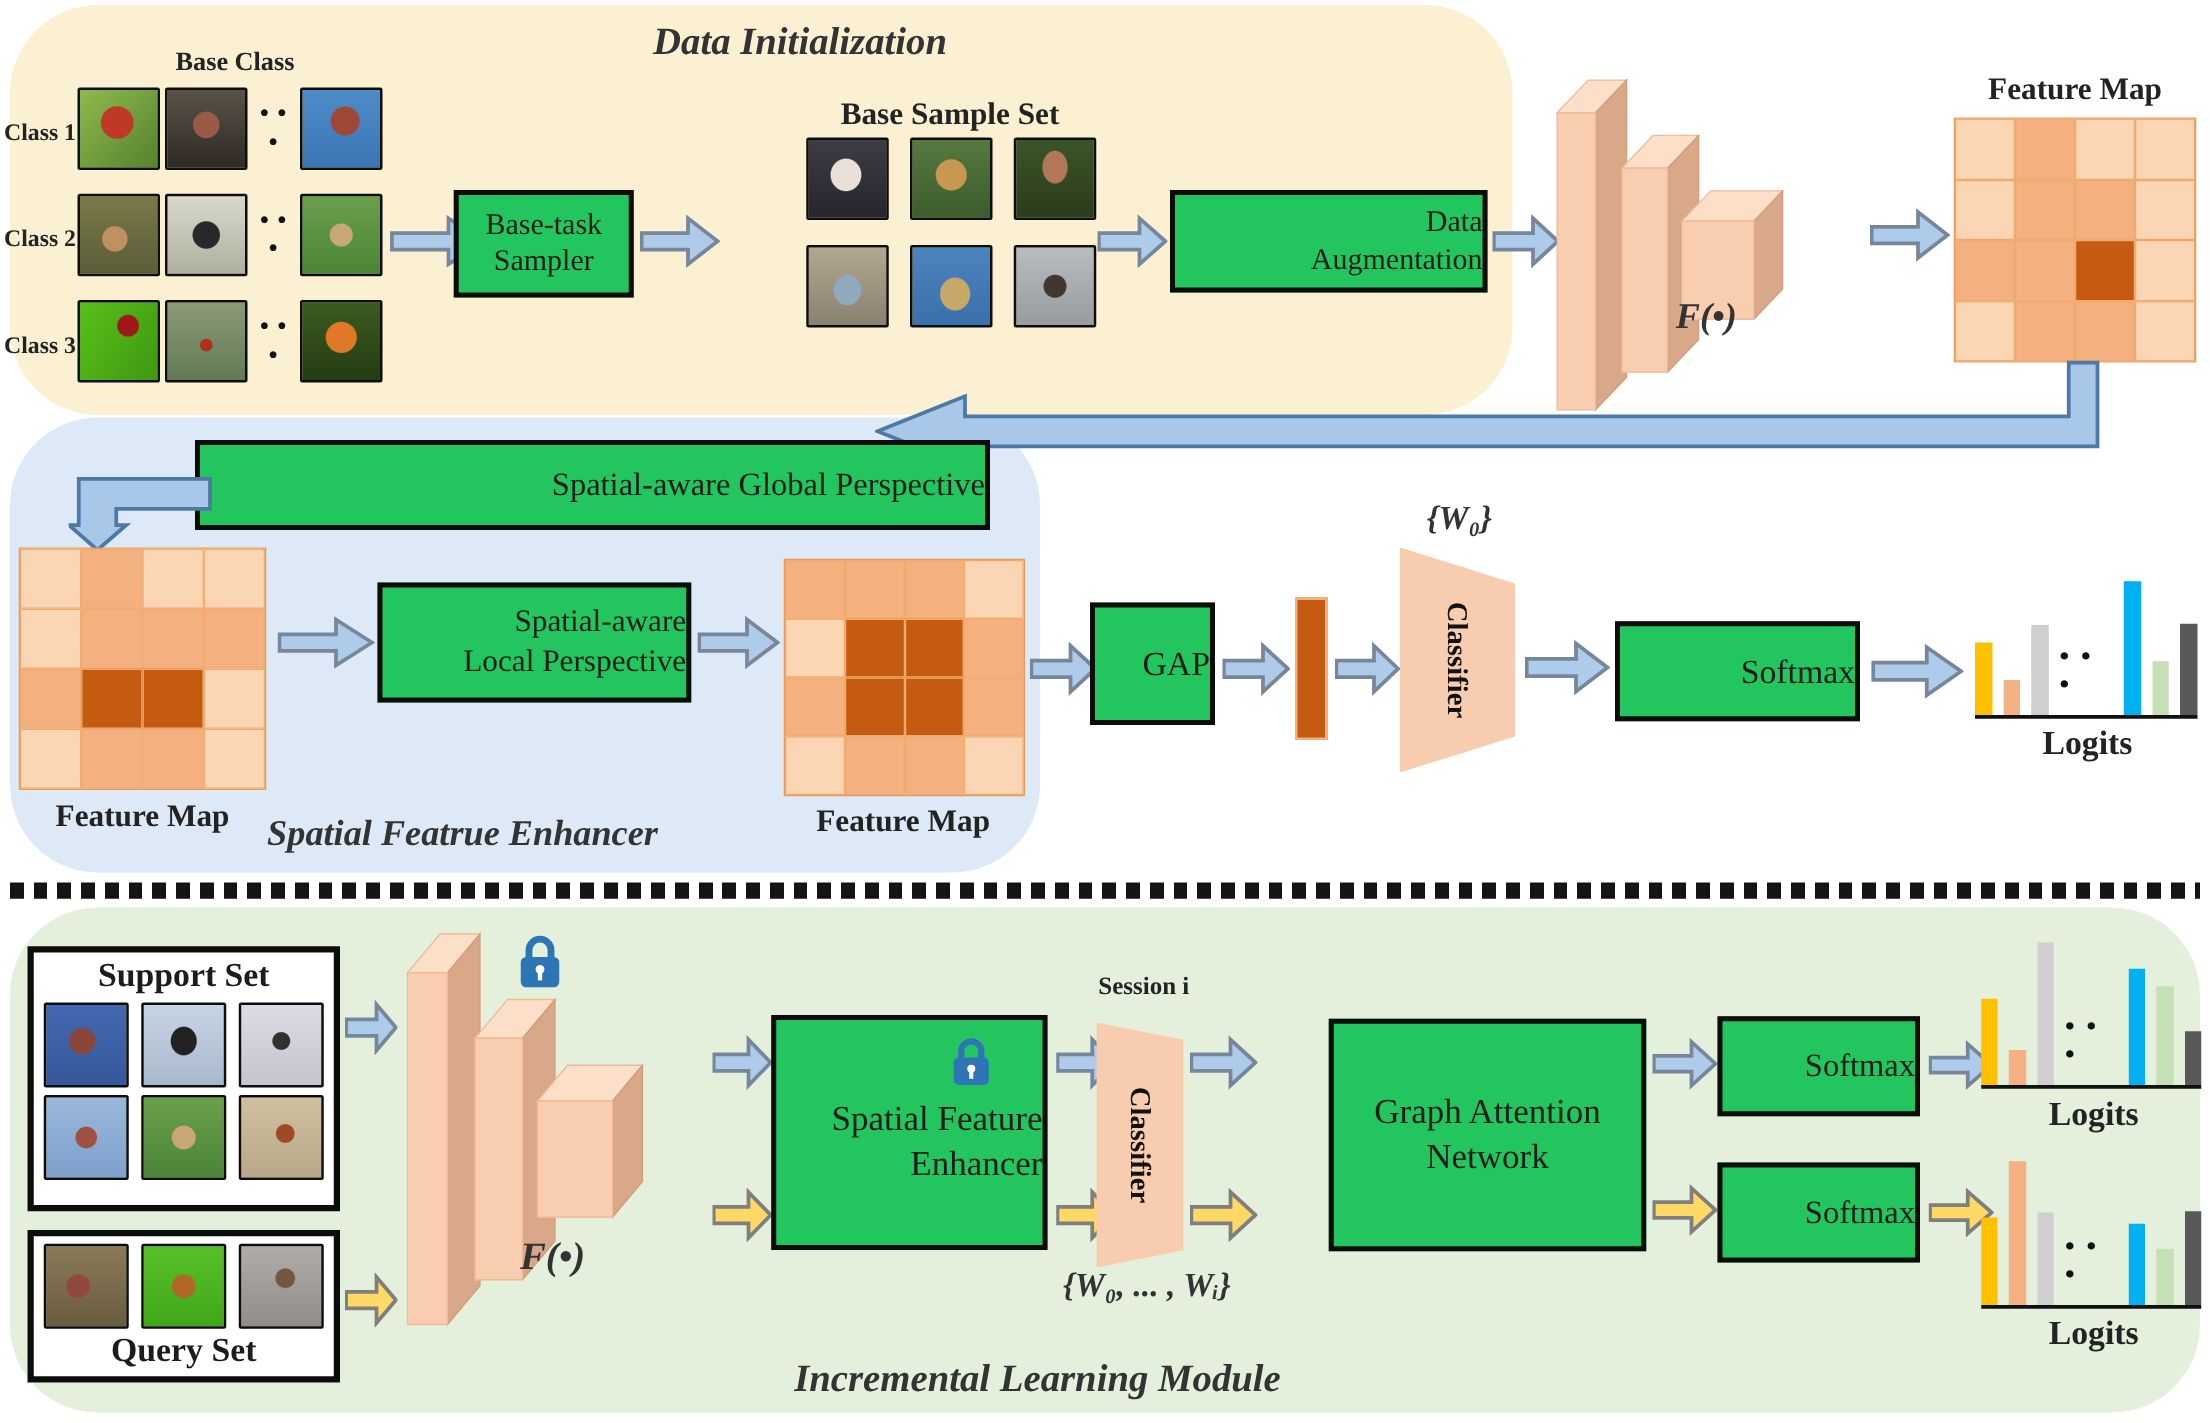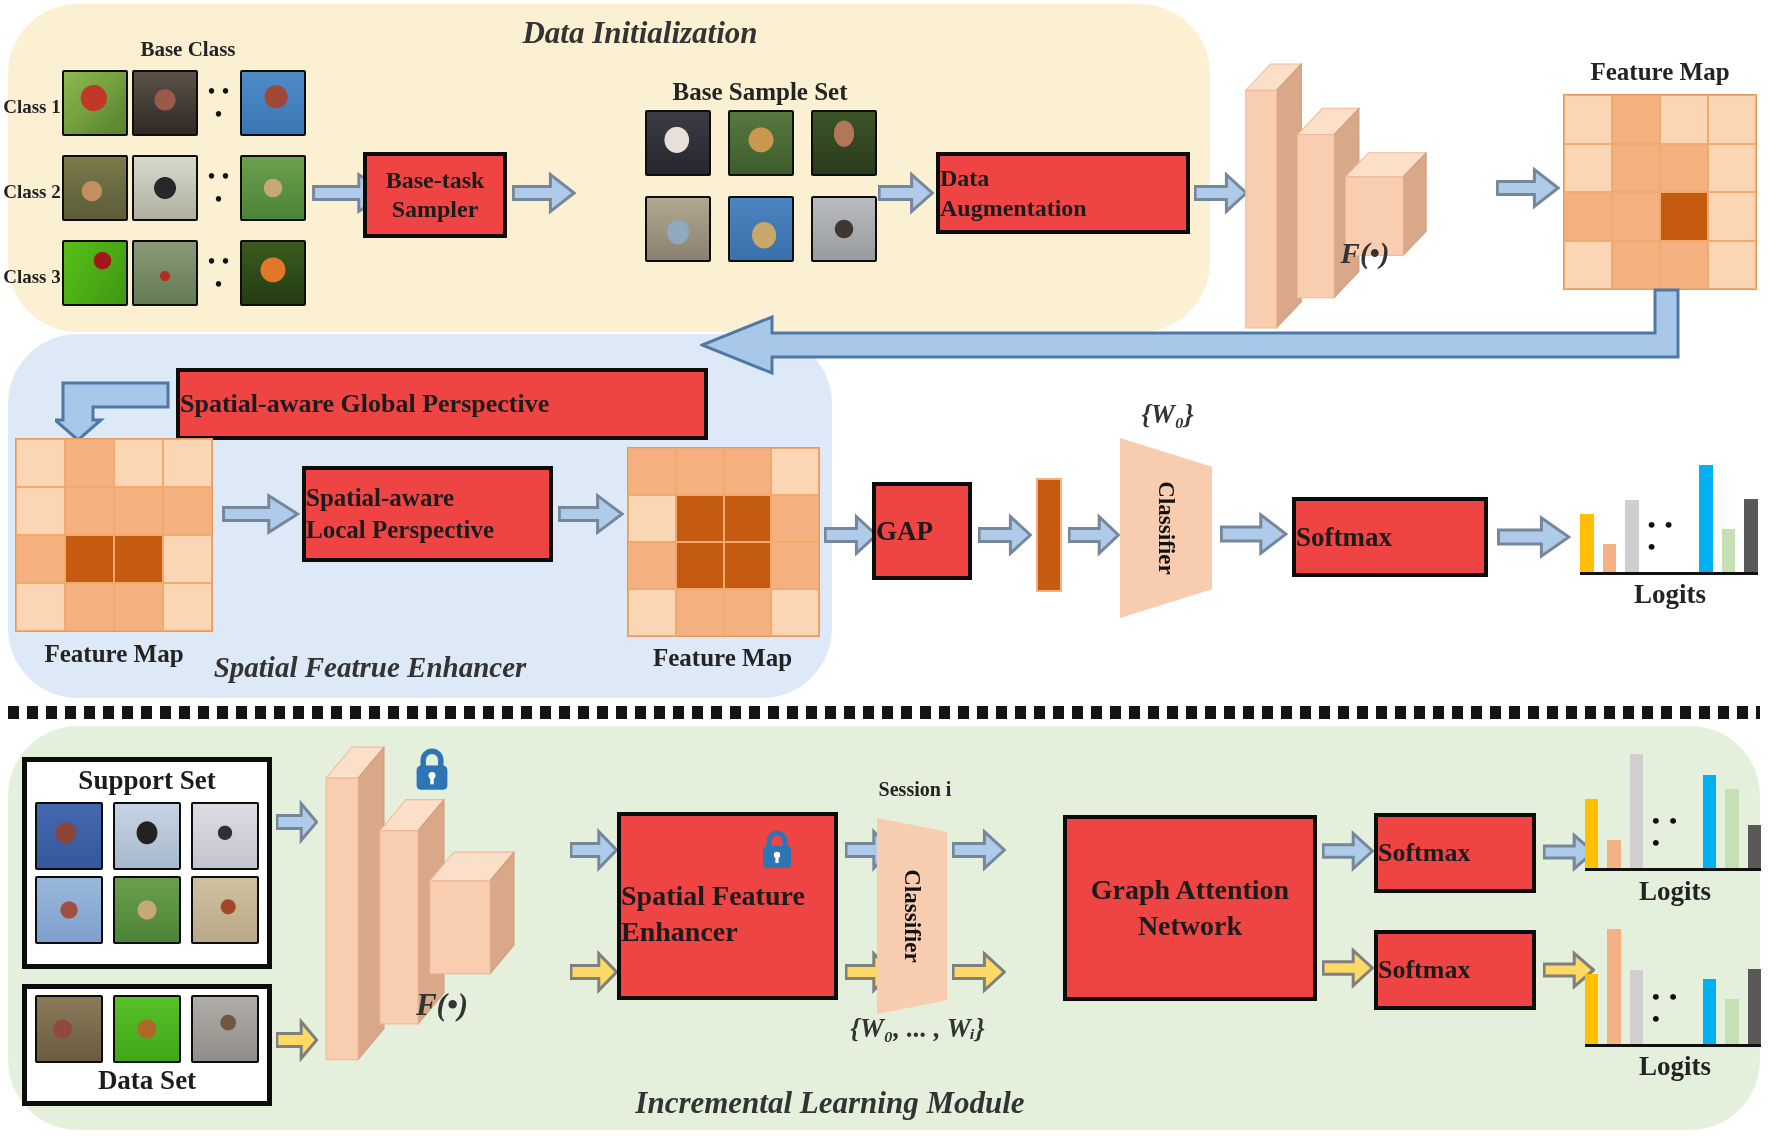--- a/index.html
+++ b/index.html
@@ -2,22 +2,22 @@
 <html><head>
 <meta charset="utf-8">
 <style>
   html,body{margin:0;padding:0;background:#fff;}
   body{width:1768px;height:1138px;position:relative;overflow:hidden;
        font-family:"Liberation Serif","DejaVu Serif",serif;color:#1d1d1d;}
   .sec{position:absolute;border-radius:70px;}
   .sec-yellow{background:#FBF0D2;}
   .sec-blue{background:#DDE9F7;}
   .sec-green{background:#E5F0DC;}
-  .box{position:absolute;background:#ef4444;border:4px solid #0c0c0c;display:flex;flex-direction:column;
-       align-items:flex-start;justify-content:center;text-align:center;font-weight:bold;color:#1c1c1c;box-sizing:border-box;}
+  .box{position:absolute;background:#22c55e;border:4px solid #0c0c0c;display:flex;flex-direction:column;
+       align-items:flex-end;justify-content:center;text-align:center;font-weight:normal;color:#1c1c1c;box-sizing:border-box;}
   .lbl{position:absolute;font-weight:bold;color:#232323;text-align:center;line-height:1.1;}
   .it{font-style:italic;color:#333;}
   .grid4{position:absolute;display:grid;grid-template-columns:repeat(4,1fr);grid-template-rows:repeat(4,1fr);
          border:1.5px solid #E89A5D;box-sizing:border-box;}
   .cell{border:1px solid #F0AA6E;box-sizing:border-box;}
   .bars{position:absolute;display:flex;align-items:flex-end;justify-content:center;gap:9px;
         border-bottom:3px solid #111;box-sizing:border-box;}
   .bar{width:14px;}
   .bar-dots{font-weight:bold;font-size:22px;letter-spacing:2px;color:#111;margin-bottom:14px;line-height:1;}
   .trow{position:absolute;display:flex;align-items:center;}
@@ -173,21 +173,21 @@
     <div class="cell" style="background: rgb(251, 214, 180);"></div>
     <div class="cell" style="background: rgb(244, 176, 126);"></div>
     <div class="cell" style="background: rgb(244, 176, 126);"></div>
     <div class="cell" style="background: rgb(251, 214, 180);"></div>
   </div>
 
 <svg class="ar" style="left:700px;top:288px;width:992px;height:88px;" viewBox="0 0 992 88" preserveAspectRatio="none">
   <polygon class="pe" points="72,45 955,45 955,2 978,2 978,69 72,69 72,85 2,57 72,29"></polygon>
 </svg>
 
-<div class="box" style="left:176px;top:352px;width:532px;height:72px;font-size:26px;margin-top:16px;">
+<div class="box" style="left:156px;top:352px;width:636px;height:72px;font-size:26px;">
     <div>Spatial-aware Global Perspective</div>
   </div>
 
 <svg class="ar" style="left:55px;top:380px;width:117px;height:62px;" viewBox="0 0 117 62" preserveAspectRatio="none">
   <polygon class="pe" points="113,3 8,3 8,40 0,40 23,60 46,40 38,40 38,27 113,27"></polygon>
 </svg>
 
 <div class="grid4" style="left:15px;top:438px;width:198px;height:194px;">
     <div class="cell" style="background: rgb(251, 214, 180);"></div>
     <div class="cell" style="background: rgb(244, 176, 126);"></div>
@@ -302,21 +302,21 @@
       <div class="tile ph-spider-tan"></div>
     </div>
 </div>
 
 <div class="setbox" style="left:22px;top:984px;width:250px;height:122px;padding-top:6px;gap:2px;">
   <div class="trow tiles-lg" style="position:static;">
       <div class="tile ph-bird-brown"></div>
       <div class="tile ph-beagle-green"></div>
       <div class="tile ph-spider-rock"></div>
     </div>
-  <div class="setlabel">Data Set</div>
+  <div class="setlabel">Query Set</div>
 </div>
 
 <svg class="ar" style="left:276px;top:800px;width:42px;height:44px;" viewBox="0 0 100 60" preserveAspectRatio="none">
     <polygon class="pb" points="2,21 60,21 60,5 97,30 60,55 60,39 2,39" vector-effect="non-scaling-stroke"></polygon>
   </svg>
 <svg class="ar" style="left:276px;top:1018px;width:42px;height:44px;" viewBox="0 0 100 60" preserveAspectRatio="none">
     <polygon class="py" points="2,21 60,21 60,5 97,30 60,55 60,39 2,39" vector-effect="non-scaling-stroke"></polygon>
   </svg>
 
 <svg class="ar" style="left:318px;top:740px;width:200px;height:322px;" viewBox="0 0 200 270" preserveAspectRatio="none">

